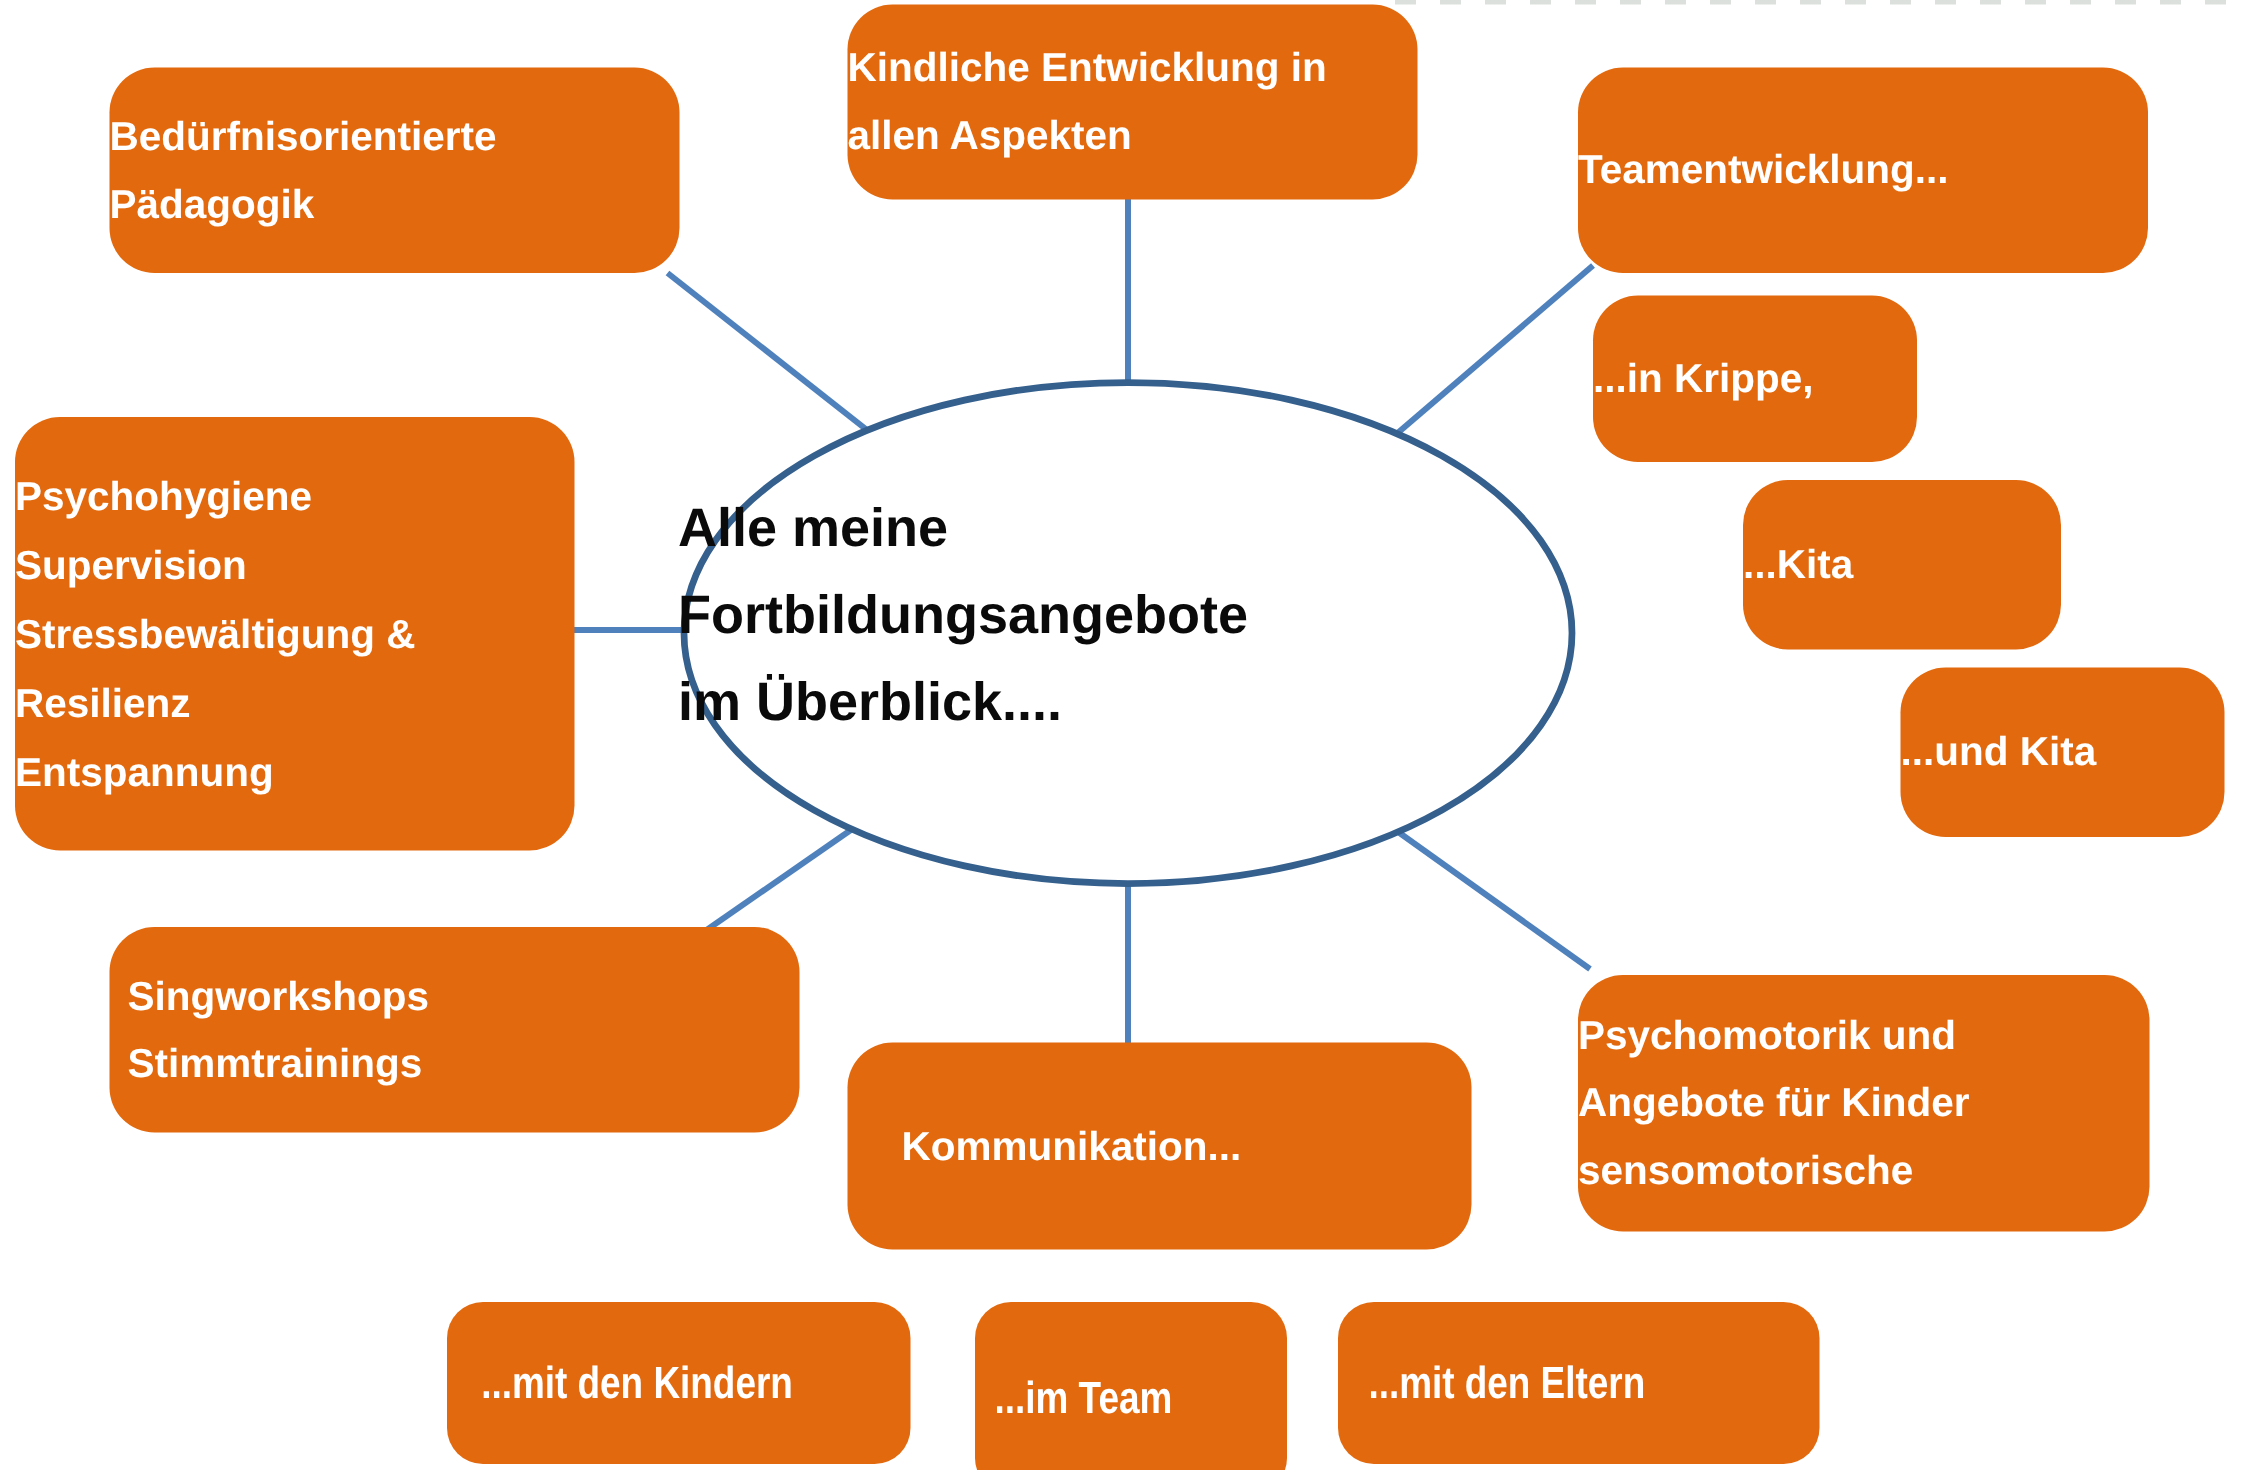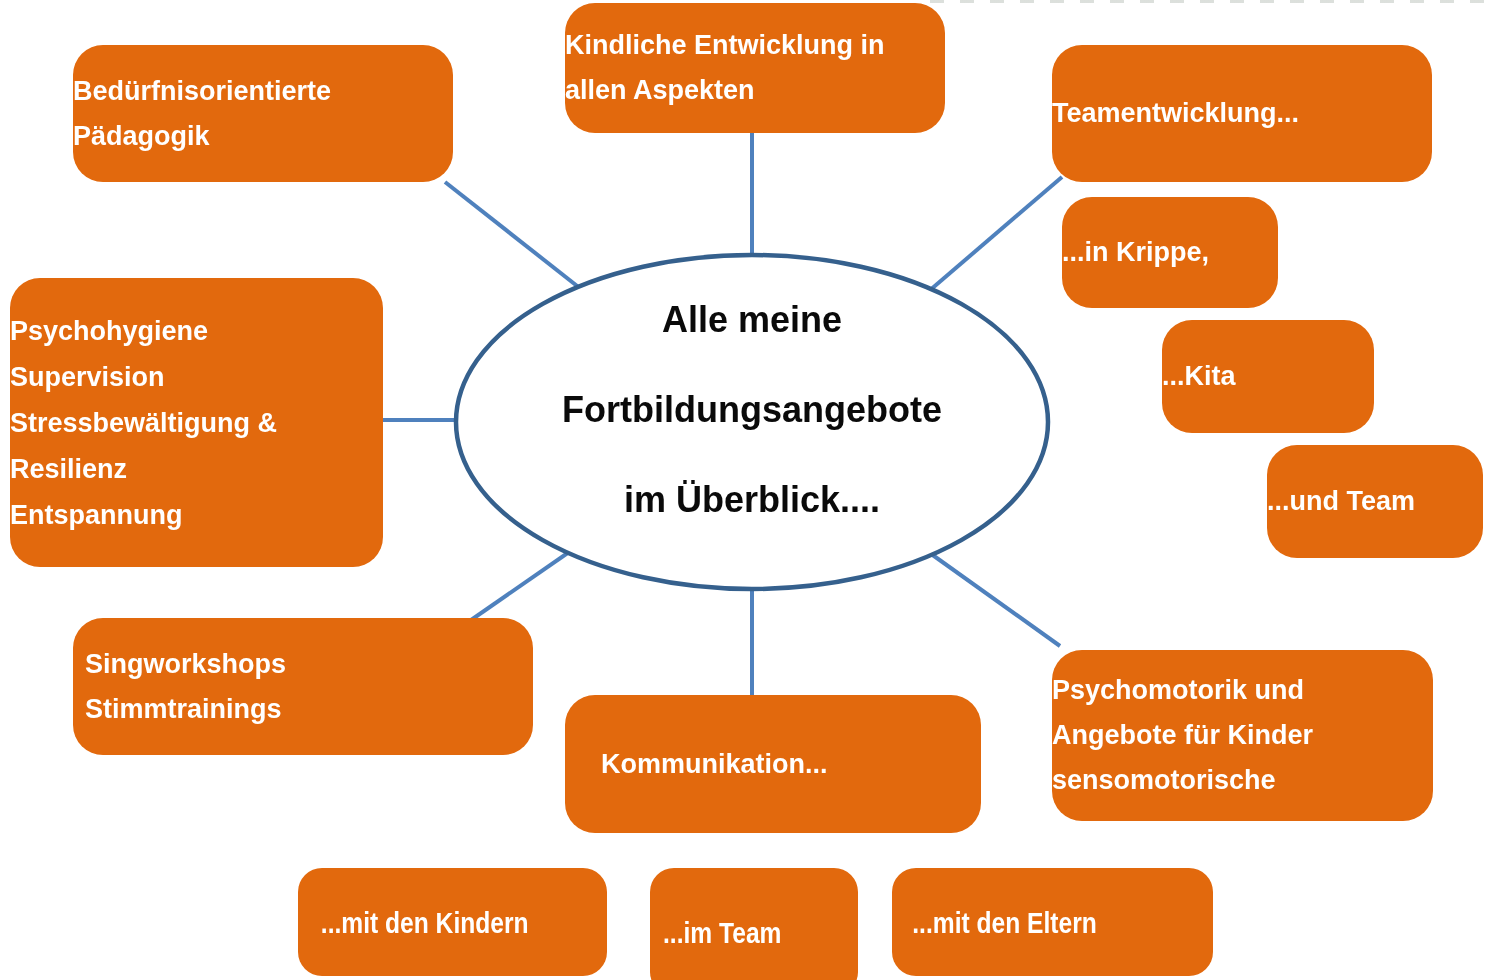--- a/index.html
+++ b/index.html
@@ -28,22 +28,22 @@
   #n-kommunikation  { left:565px;  top:695px; width:380px; height:138px;padding-left:36px; }
   #n-psychomotorik  { left:1052px; top:650px; width:381px; height:171px; }
 
   #n-kindern { left:298px; top:868px; width:309px; height:108px; border-radius:24px; }
   #n-team    { left:650px; top:868px; width:208px; height:128px; border-radius:24px; }
   #n-eltern  { left:892px; top:868px; width:321px; height:108px; border-radius:24px; }
   .narrow .nline { transform:scaleX(0.82); display:inline-block; font-size:30px; }
 
   #center-label {
     position:absolute; left:452px; top:323px; width:600px; height:174px;
-    display:flex; flex-direction:column; justify-content:center; align-items:center;
-    text-align:center; color:#0a0a0a; font-weight:bold; font-size:36px; line-height:58px;gap:32px;
+    display:flex; flex-direction:column; justify-content:center; align-items:flex-start;
+    text-align:center; color:#0a0a0a; font-weight:bold; font-size:36px; line-height:58px;
   }
   #center-label .nline { white-space:nowrap; }
 
   #top-dashed-line {
     position:absolute; left:930px; top:0; width:570px; height:3px; opacity:.65;
     background:repeating-linear-gradient(90deg,#c9cfc9 0 14px, rgba(0,0,0,0) 14px 30px);
   }
 </style>
 </head>
 <body>
@@ -85,21 +85,21 @@
 
   <div class="node" id="n-krippe">
     <span class="nline">...in Krippe,</span>
   </div>
 
   <div class="node" id="n-kita">
     <span class="nline">...Kita</span>
   </div>
 
   <div class="node" id="n-hort">
-    <span class="nline">...und Team</span>
+    <span class="nline">...und Kita</span>
   </div>
 
   <div class="node" id="n-psychohygiene">
     <span class="nline">Psychohygiene</span>
     <span class="nline">Supervision</span>
     <span class="nline">Stressbewältigung &amp;</span>
     <span class="nline">Resilienz</span>
     <span class="nline">Entspannung</span>
   </div>
 

